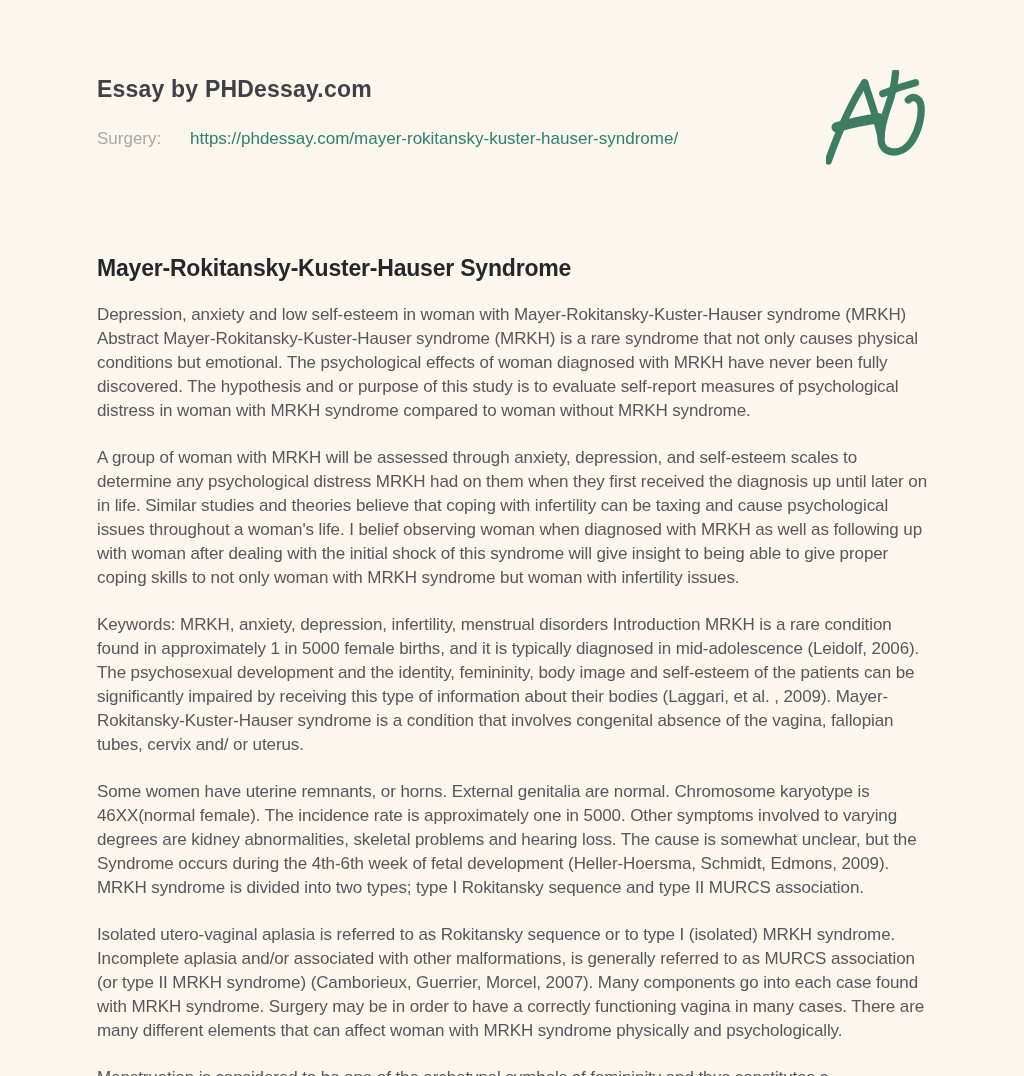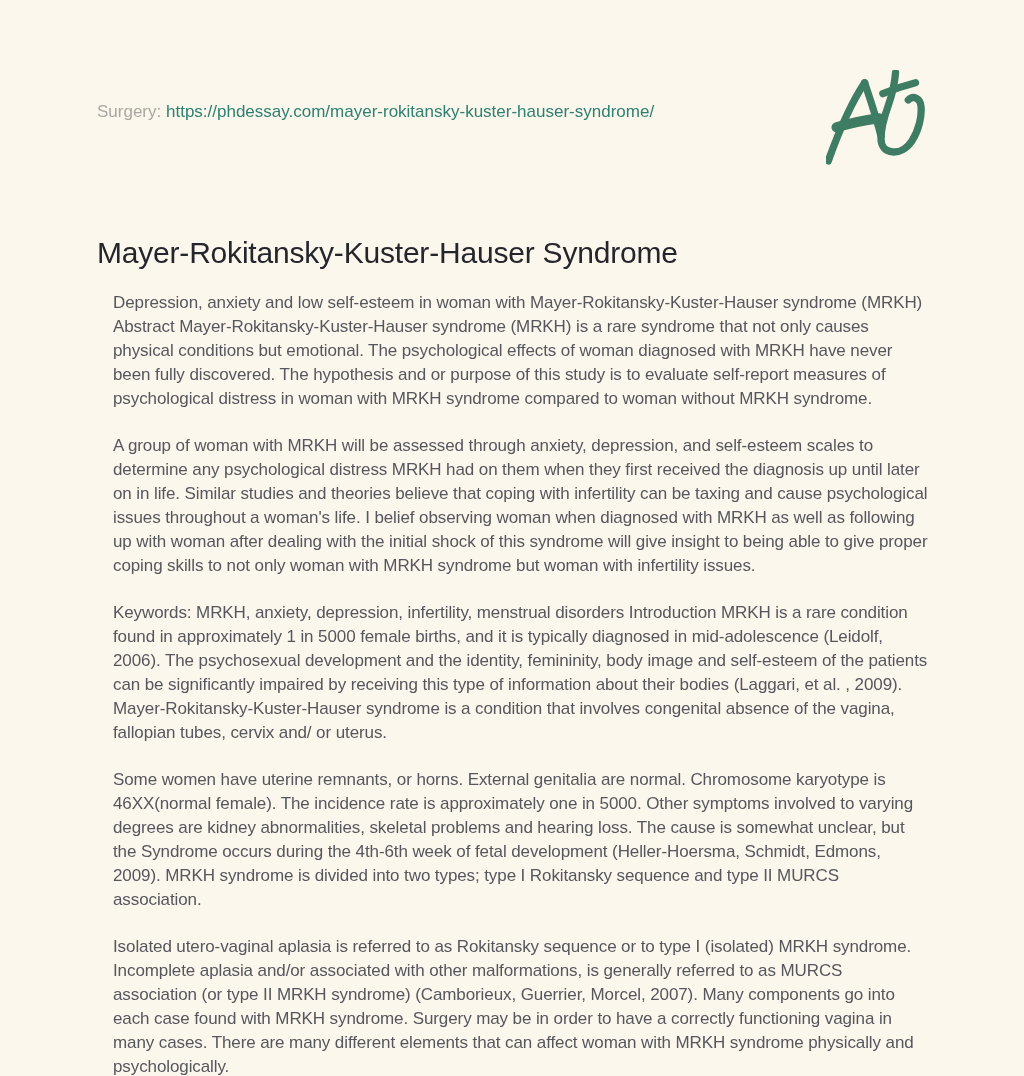--- a/index.html
+++ b/index.html
@@ -38,55 +38,57 @@
     color:var(--brand-text);
   }
   .source-line{
     margin-top:26px;
     font-size:17px;
     color:var(--muted);
   }
   .source-line a{
     color:var(--link-green);
     text-decoration:none;
+    margin-left:24px;
   }
   .logo-wrap{
     width:110px;
     height:100px;
     flex:0 0 auto;
     margin-right:-6px;
     margin-top:-4px;
   }
   .essay-title{
-    margin-top:66px;
-    font-size:30px;
-    font-weight:400;
+    margin-top:85px;
+    font-size:23px;
+    font-weight:700;
     letter-spacing:-.2px;
     color:var(--title-color);
   }
   .essay-body{
     margin-top:21px;
     max-width:836px;
   }
   .essay-body p{
     font-size:17px;
     line-height:24px;
     letter-spacing:-.1px;
     color:var(--body-color);
-    margin:0 0 23px 16px;
+    margin:0 0 23px 0;
   }
   .essay-body p:last-child{margin-bottom:0;}
 </style>
 </head>
 <body>
 
 <div class="page">
 
   <div class="header-row">
     <div class="brand-block">
+      <div class="brand">Essay by PHDessay.com</div>
       <div class="source-line">
         <span>Surgery:</span>
         <a href="#">https://phdessay.com/mayer-rokitansky-kuster-hauser-syndrome/</a>
       </div>
     </div>
 
     <div class="logo-wrap">
       <svg width="110" height="100" viewBox="0 0 120 110" fill="none" xmlns="http://www.w3.org/2000/svg">
 
         <path d="M2,100 C12,72 26,38 42,14" stroke="var(--logo-green)" stroke-width="8" stroke-linecap="round" fill="none"></path>

